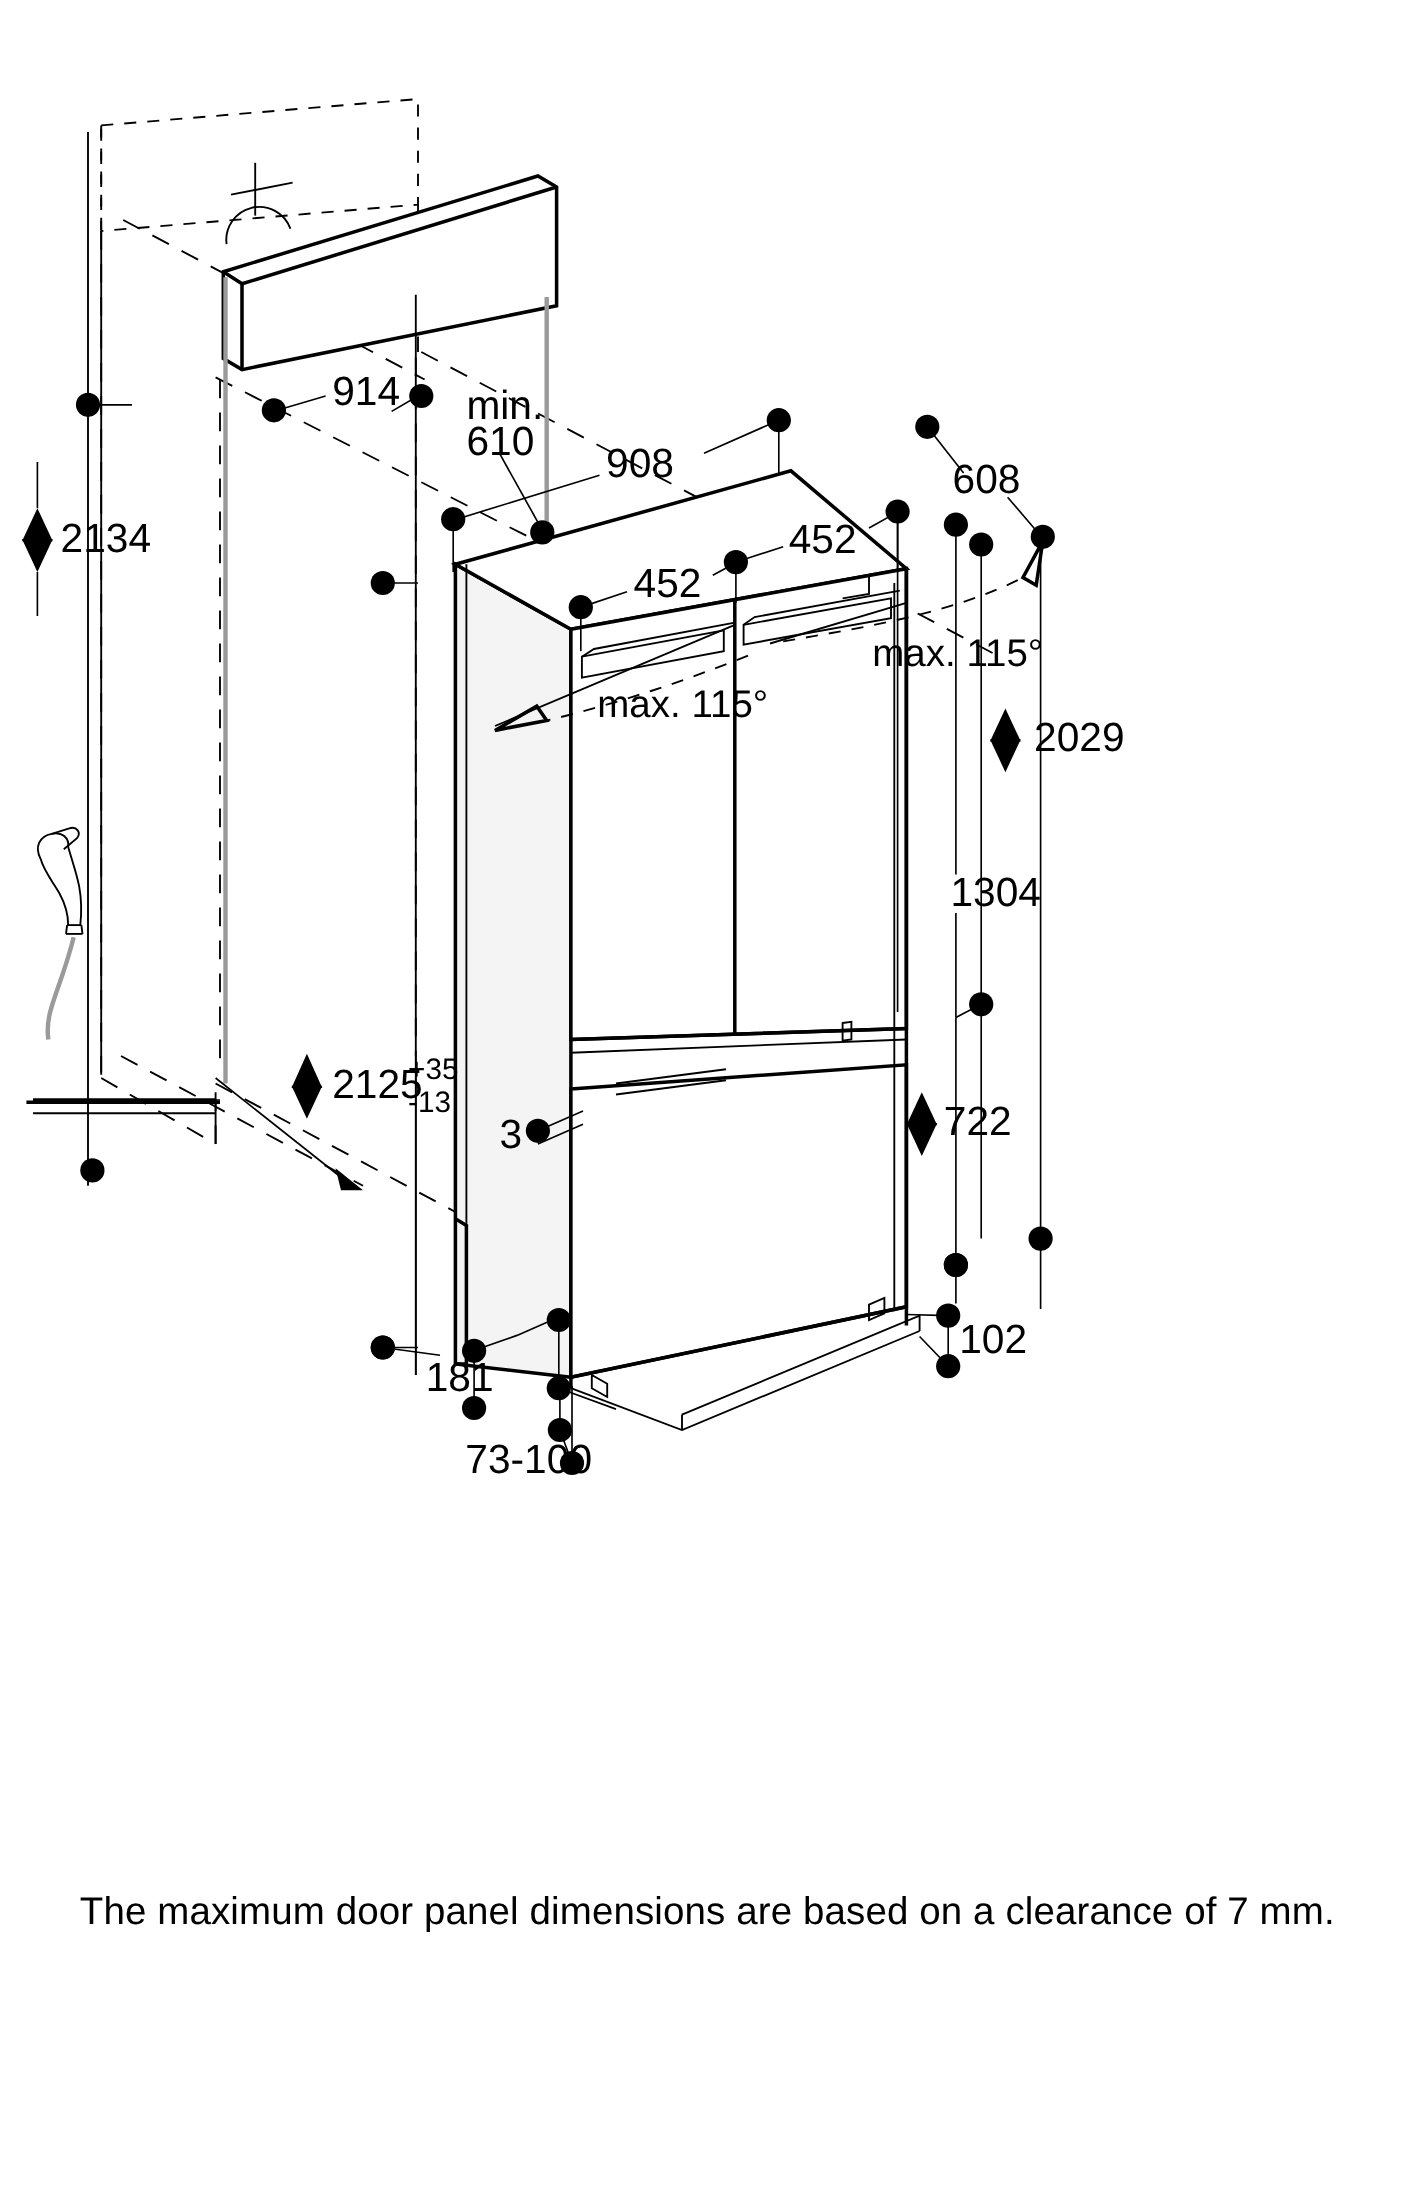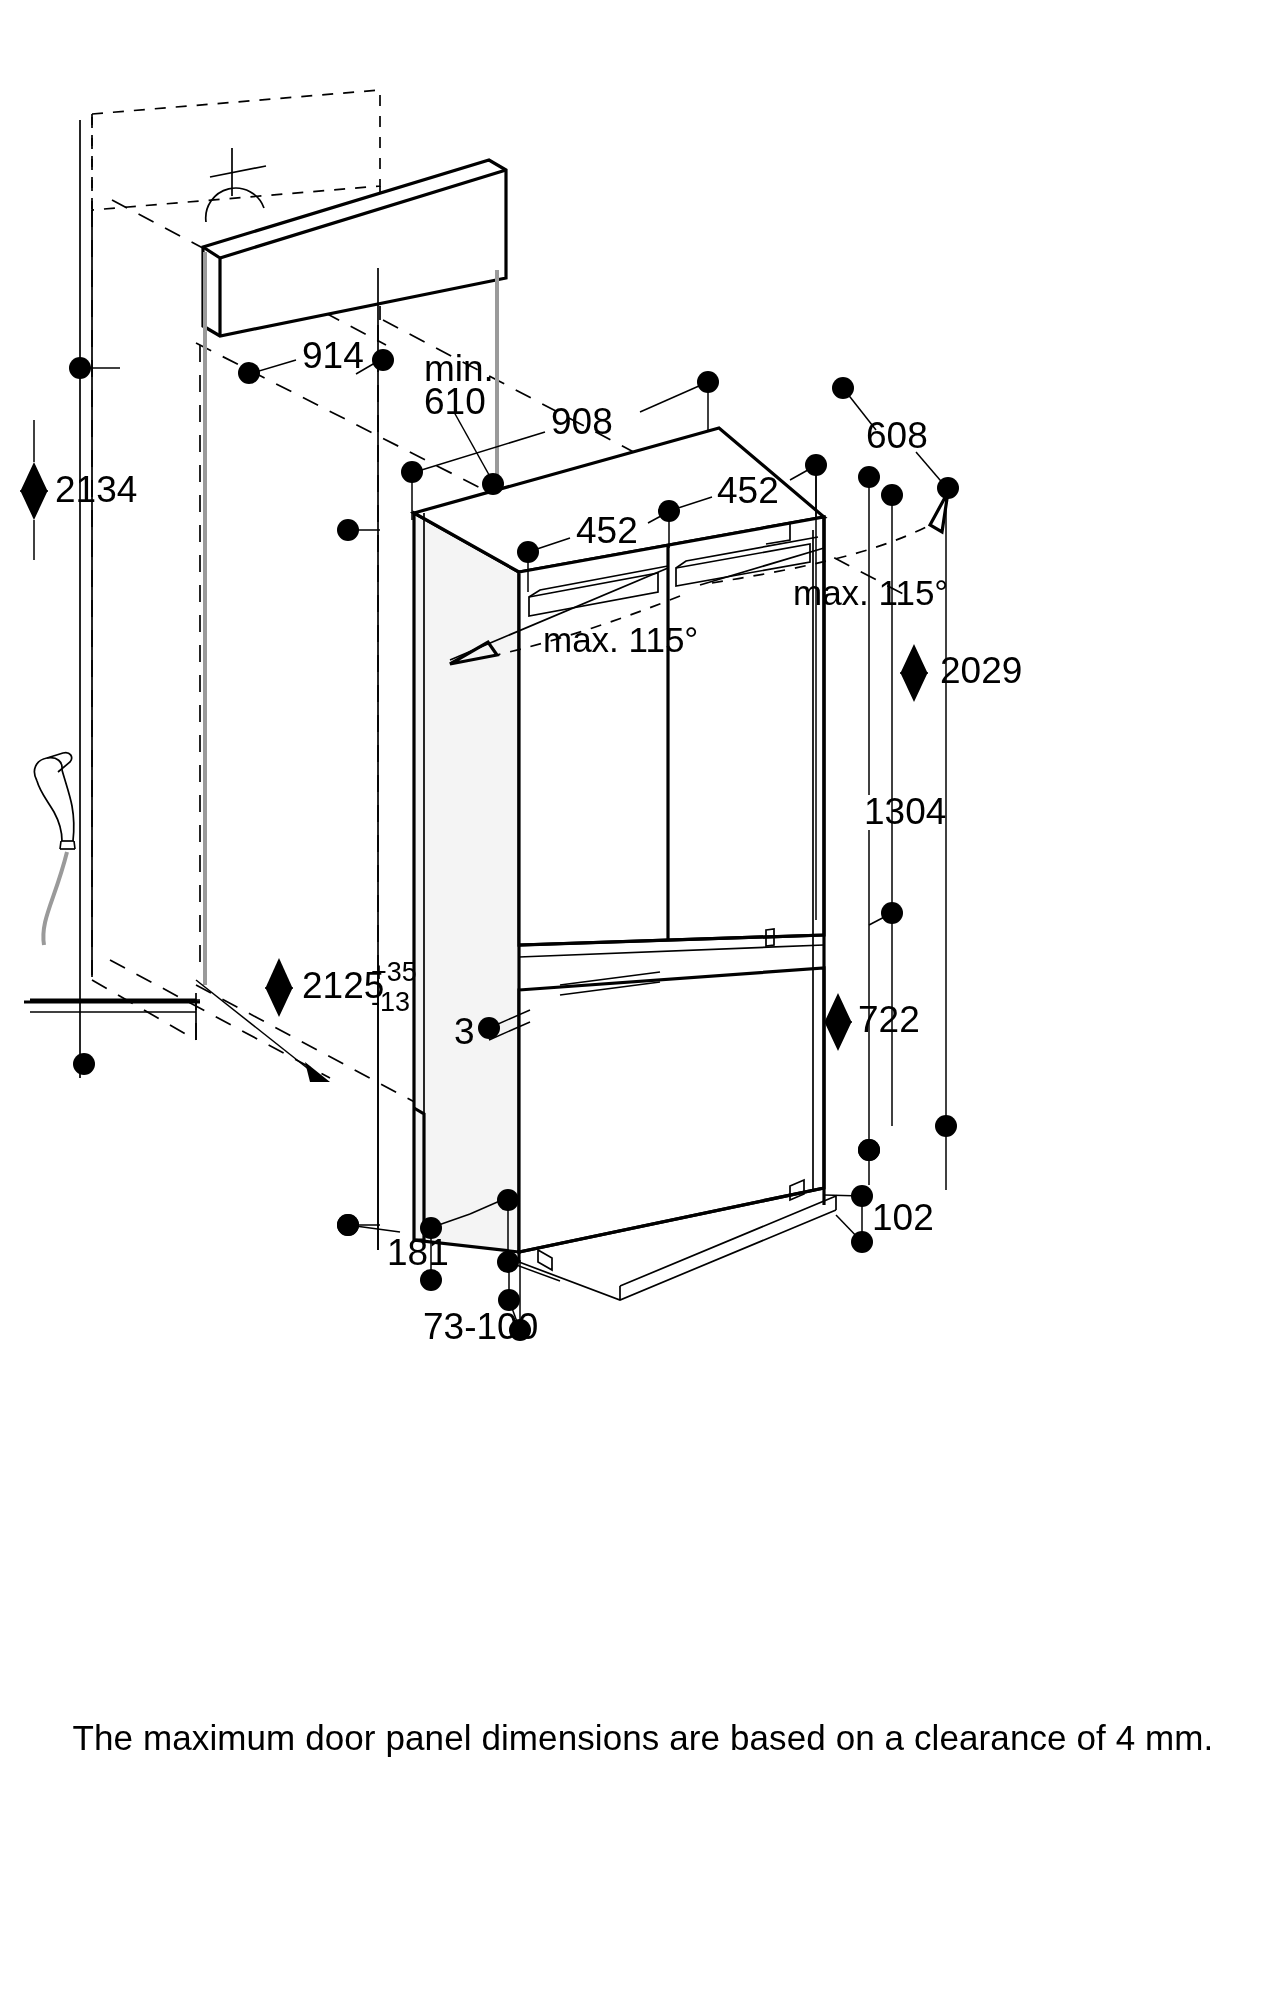--- a/index.html
+++ b/index.html
@@ -303,15 +303,15 @@
     <text class="dimtext small" x="371" y="1004">-13</text>
     <text class="dimtext" x="454" y="1034">3</text>
     <text class="dimtext" x="858" y="1022">722</text>
     <text class="dimtext" x="872" y="1220">102</text>
     <text class="dimtext" x="387" y="1255">181</text>
     <text class="dimtext" x="423" y="1329">73-100</text>
   </g>
 
 </svg>
 
-<div class="caption">The maximum door panel dimensions are based on a clearance of 4 mm.</div>
+<div class="caption">The maximum door panel dimensions are based on a clearance of 7 mm.</div>
 
 </div>
 
 </body></html>

